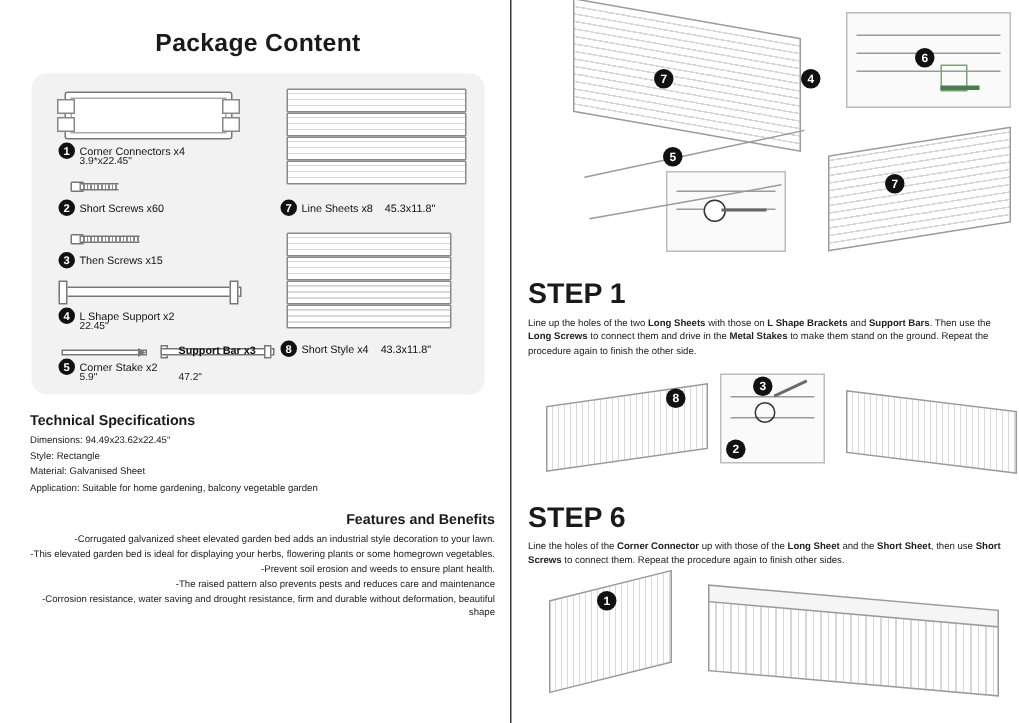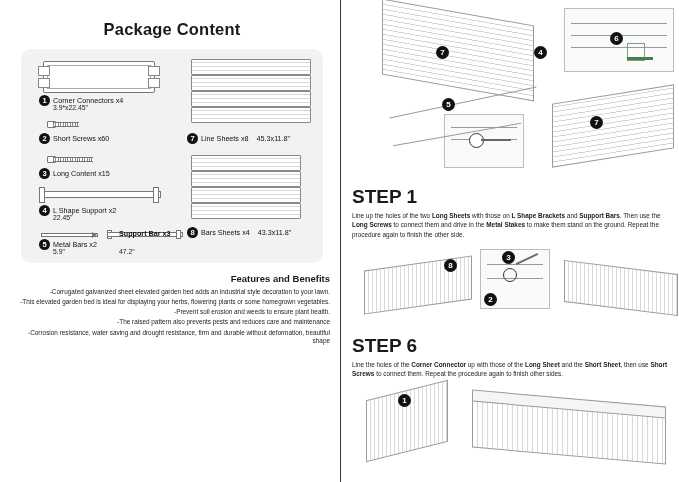--- a/index.html
+++ b/index.html
@@ -109,41 +109,41 @@
           <span class="num">2</span>
           <span class="item-label">Short Screws x60</span>
         </div>
 
         <div class="screw" style="left:26px;top:107px;width:48px;">
           <div class="head"></div>
             <div class="shaft" style="width:40px;"></div>
         </div>
         <div class="row" style="left:18px;top:119px;">
           <span class="num">3</span>
-          <span class="item-label">Long Content x15</span>
+          <span class="item-label">Then Screws x15</span>
         </div>
 
         <div class="bracket" style="left:18px;top:138px;width:120px;height:14px;">
           <div class="bar" style="left:0;top:4px;width:120px;height:5px;"></div>
           <div class="bar" style="left:0;top:0;width:4px;height:14px;"></div>
           <div class="bar" style="right:0;top:0;width:4px;height:14px;"></div>
         </div>
         <div class="row" style="left:18px;top:156px;">
           <span class="num">4</span>
           <span class="item-label">L Shape Support x2</span>
         </div>
         <div style="position:absolute;left:32px;top:165px;font-size:6.8px;">22.45"</div>
 
         <div class="stake" style="left:20px;top:182px;width:55px;">
           <div class="body"></div>
             <div class="tip"></div>
         </div>
         <div class="row" style="left:18px;top:190px;">
           <span class="num">5</span>
-          <span class="item-label">Metal Bars x2</span>
+          <span class="item-label">Corner Stake x2</span>
         </div>
         <div style="position:absolute;left:32px;top:199px;font-size:6.8px;">5.9"</div>
 
         <div class="supportbar" style="left:86px;top:181px;width:74px;">
           <div class="endl"></div>
             <div class="body"></div>
             <div class="endr"></div>
         </div>
         <div class="row" style="left:98px;top:180px;font-weight:bold;">
           <span class="item-label" style="margin-left:0;">Support Bar x3</span>
@@ -159,27 +159,34 @@
           <span class="item-label">Line Sheets x8</span>
           <span class="item-label" style="margin-left:8px;">45.3x11.8"</span>
         </div>
 
         <div class="sheet h" style="left:170px;top:106px;width:108px;height:14px;"></div>
         <div class="sheet h" style="left:170px;top:122px;width:108px;height:14px;"></div>
         <div class="sheet h" style="left:170px;top:138px;width:108px;height:14px;"></div>
         <div class="sheet h" style="left:170px;top:154px;width:108px;height:14px;"></div>
         <div class="row" style="left:166px;top:178px;">
           <span class="num">8</span>
-          <span class="item-label">Bars Sheets x4</span>
+          <span class="item-label">Short Style x4</span>
           <span class="item-label" style="margin-left:8px;">43.3x11.8"</span>
         </div>
 
       </div>
     </div>
 
+    <div class="tech">
+      <h2>Technical Specifications</h2>
+      <p>Dimensions: 94.49x23.62x22.45"</p>
+      <p>Style: Rectangle</p>
+      <p>Material: Galvanised Sheet</p>
+      <p>Application: Suitable for home gardening, balcony vegetable garden</p>
+    </div>
 
     <div class="feat">
       <h2>Features and Benefits</h2>
       <p>-Corrugated galvanized sheet elevated garden bed adds an industrial style decoration to your lawn.</p>
       <p>-This elevated garden bed is ideal for displaying your herbs, flowering plants or some homegrown vegetables.</p>
       <p>-Prevent soil erosion and weeds to ensure plant health.</p>
       <p>-The raised pattern also prevents pests and reduces care and maintenance</p>
       <p>-Corrosion resistance, water saving and drought resistance, firm and durable without deformation, beautiful shape</p>
     </div>
   </div>

